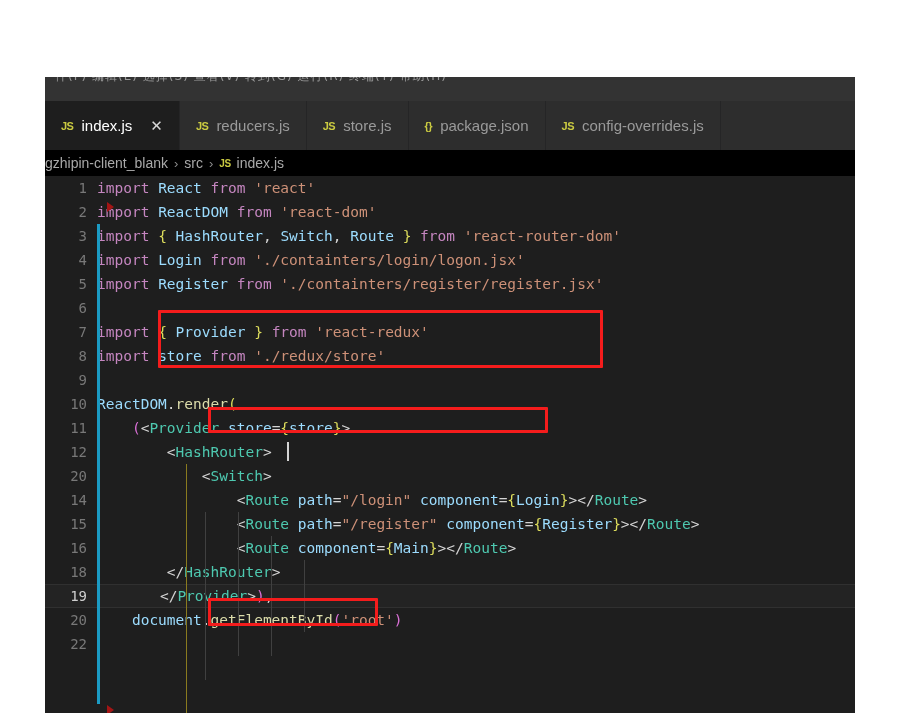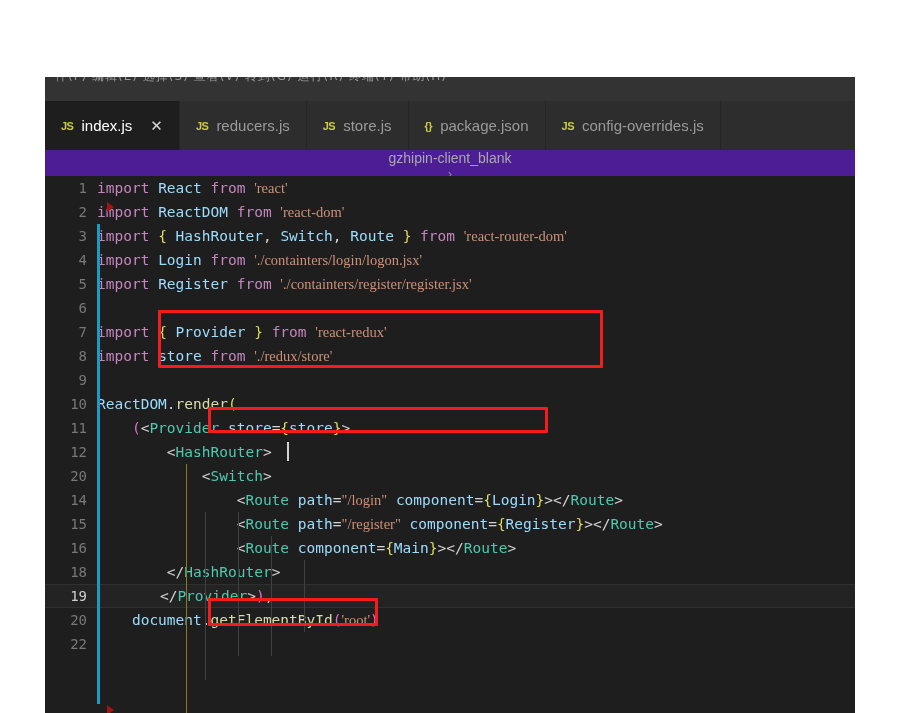--- a/index.html
+++ b/index.html
@@ -100,22 +100,21 @@
     position: absolute;
     left: 0;
     top: 49px;
     width: 810px;
     height: 26px;
     display: flex;
     align-items: center;
     box-sizing: border-box;
     color: #a9a9a9;
     font-size: 14px;
-    background: #4c1d95;
-    flex-direction: column;
+    background: #000000;
   }
   .crumb { white-space: nowrap; }
   .crumb-sep {
     margin: 0 6px;
     color: #8c8c8c;
     font-size: 13px;
   }
   .crumb-icon {
     font-size: 10px;
     font-weight: bold;
@@ -164,21 +163,21 @@
     font-family: "DejaVu Sans Mono", monospace;
     font-size: 14.5px;
     white-space: pre;
     color: #d4d4d4;
     line-height: 24px;
   }
 
   
   .t-kw    { color: #c586c0; }
   .t-id    { color: #9cdcfe; }
-  .t-str   { color: #ce9178; font-family: Liberation Serif, serif; }
+  .t-str   { color: #ce9178; }
   .t-brc   { color: #dcdc5c; }
   .t-fn    { color: #dcdcaa; }
   .t-tag   { color: #4ec9b0; }
   .t-punc  { color: #d4d4d4; }
   .t-paren { color: #da70d6; }
 
   
   .git-bar {
     position: absolute;
     left: 52px;

